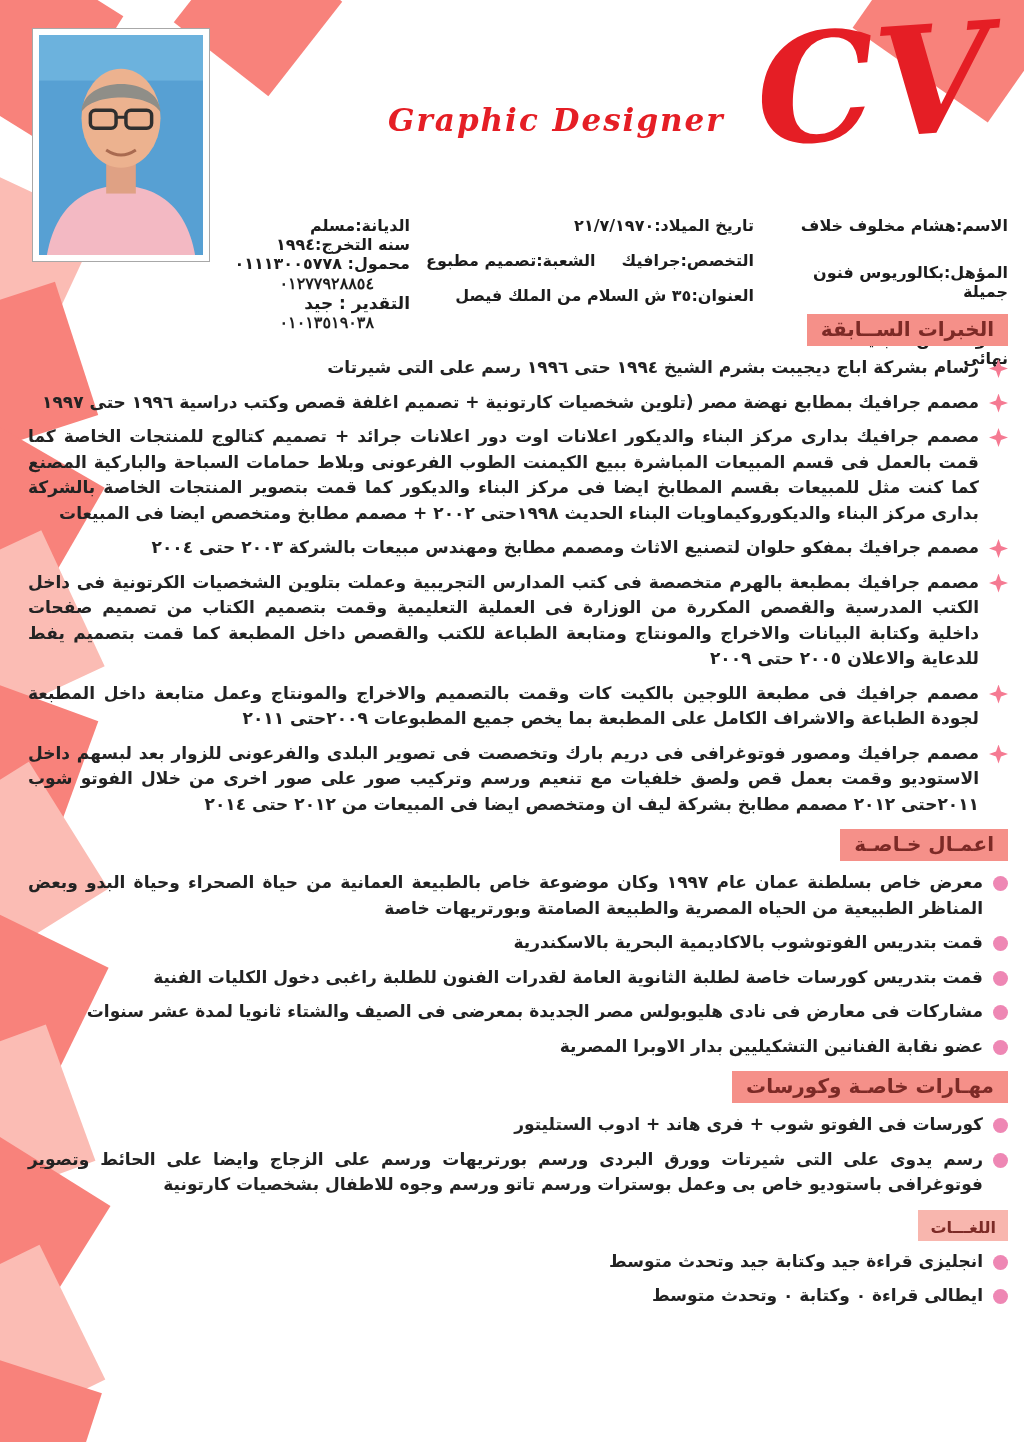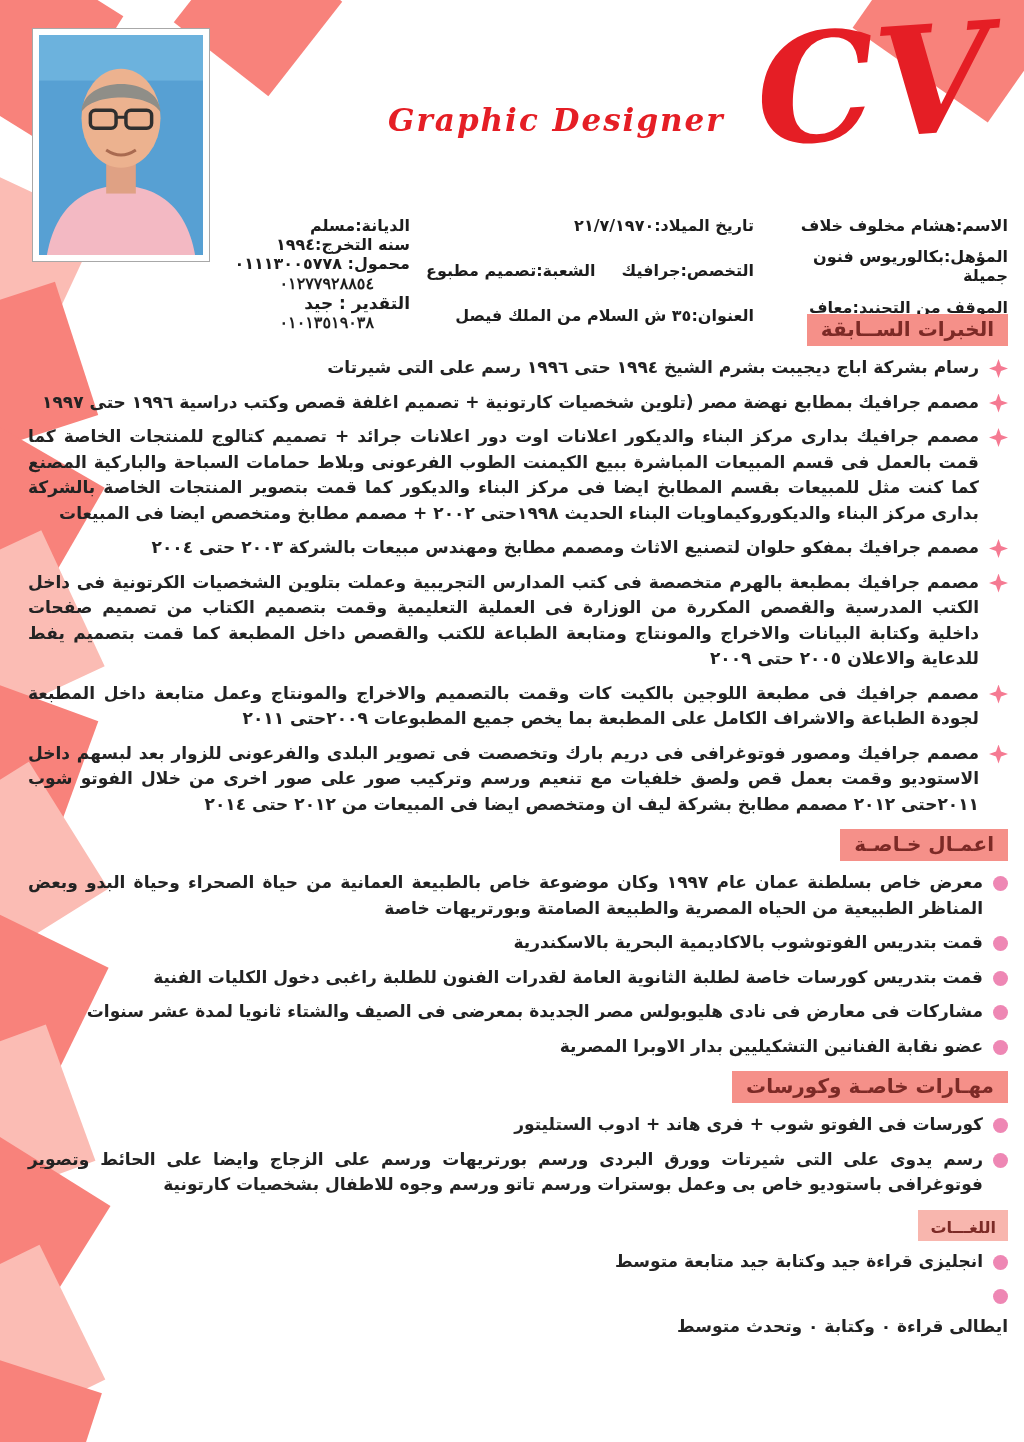--- a/index.html
+++ b/index.html
@@ -30,41 +30,41 @@
   
   .gd-title{position:absolute;left:388px;top:102px;z-index:2;color:var(--red,#e51e25);
             font-family:"DejaVu Serif",serif;font-style:italic;font-weight:bold;font-size:31px;letter-spacing:2px;}
   .cv-logo{position:absolute;left:756px;top:6px;z-index:2;color:var(--red,#e51e25);
            font-family:"DejaVu Serif",serif;font-style:italic;font-weight:bold;font-size:150px;
            line-height:1.05;transform:rotate(-4deg);}
   
   .personal{position:absolute;top:216px;right:16px;left:222px;z-index:3;direction:rtl;display:flex;gap:16px;
             font-weight:bold;font-size:16px;line-height:1.2;color:#1d1d1d;}
   .personal .col{display:flex;flex-direction:column;}
-  .col-a{width:238px;gap:12px;}
-  .col-b{width:328px;gap:26px;}
+  .col-a{width:238px;gap:28px;}
+  .col-b{width:328px;gap:16px;}
   .col-c{flex:1;}
   .spec-row{display:flex;justify-content:space-between;}
   .grade{font-size:17px;text-align:right;}
   .indent{margin-right:36px;font-family:Liberation Serif, serif;}
   
   .content{position:absolute;top:314px;left:28px;right:16px;z-index:3;direction:rtl;color:#232323;}
   .section-bar{display:block;width:fit-content;background:var(--barbg,#f59089);color:var(--bartext,#7c2a26);
                font-weight:bold;font-size:20px;padding:3px 14px 5px;margin:12px 0 9px;}
   .content .section-bar:first-child{margin-top:0;}
   .section-bar.lang{background:var(--langbar,#f8b6ae);font-size:16px;padding:8px 12px 4px;margin-bottom:8px;}
   .item{display:flex;align-items:flex-start;gap:10px;margin-bottom:9px;
         font-weight:bold;font-size:17px;line-height:1.5;text-align:justify;justify-content:flex-end;}
   .item .txt{flex:1;}
   .star-mark{flex:0 0 auto;width:19px;height:19px;margin-top:4px;background:var(--star,#f57a92);
              clip-path:polygon(50% 0,63% 37%,100% 50%,63% 63%,50% 100%,37% 63%,0 50%,37% 37%);}
   .dot-mark{flex:0 0 auto;width:15px;height:15px;margin-top:6px;border-radius:50%;background:var(--dot,#ee87b4);}
   .lang-row{display:flex;gap:26px;}
   .lang-row .item{flex:1;}
-  .half{width:48%;flex-direction:column;}
+  .half{width:48%;}
 </style>
 </head>
 <body>
 
 <div class="shape salmon s1"></div>
 <div class="shape salmon s2"></div>
 <div class="shape salmon s3"></div>
 <div class="shape pink s4"></div>
 <div class="shape salmon s5"></div>
 <div class="shape salmon s6"></div>
@@ -184,21 +184,21 @@
   <div class="item">
     <span class="dot-mark"></span>
     <span class="txt">رسم يدوى على التى شيرتات وورق البردى ورسم بورتريهات ورسم على الزجاج وايضا على الحائط وتصوير فوتوغرافى باستوديو خاص بى وعمل بوسترات ورسم تاتو ورسم وجوه للاطفال بشخصيات كارتونية</span>
   </div>
 
   <div class="section-bar lang">اللغـــات</div>
 
   <div class="lang-row">
     <div class="item">
       <span class="dot-mark"></span>
-      <span class="txt">انجليزى قراءة جيد وكتابة جيد متابعة متوسط</span>
+      <span class="txt">انجليزى قراءة جيد وكتابة جيد وتحدث متوسط</span>
     </div>
   </div>
   <div class="item half">
     <span class="dot-mark"></span>
     <span class="txt">ايطالى قراءة ٠ وكتابة ٠ وتحدث متوسط</span>
   </div>
 
 </div>
 
 </body></html>

